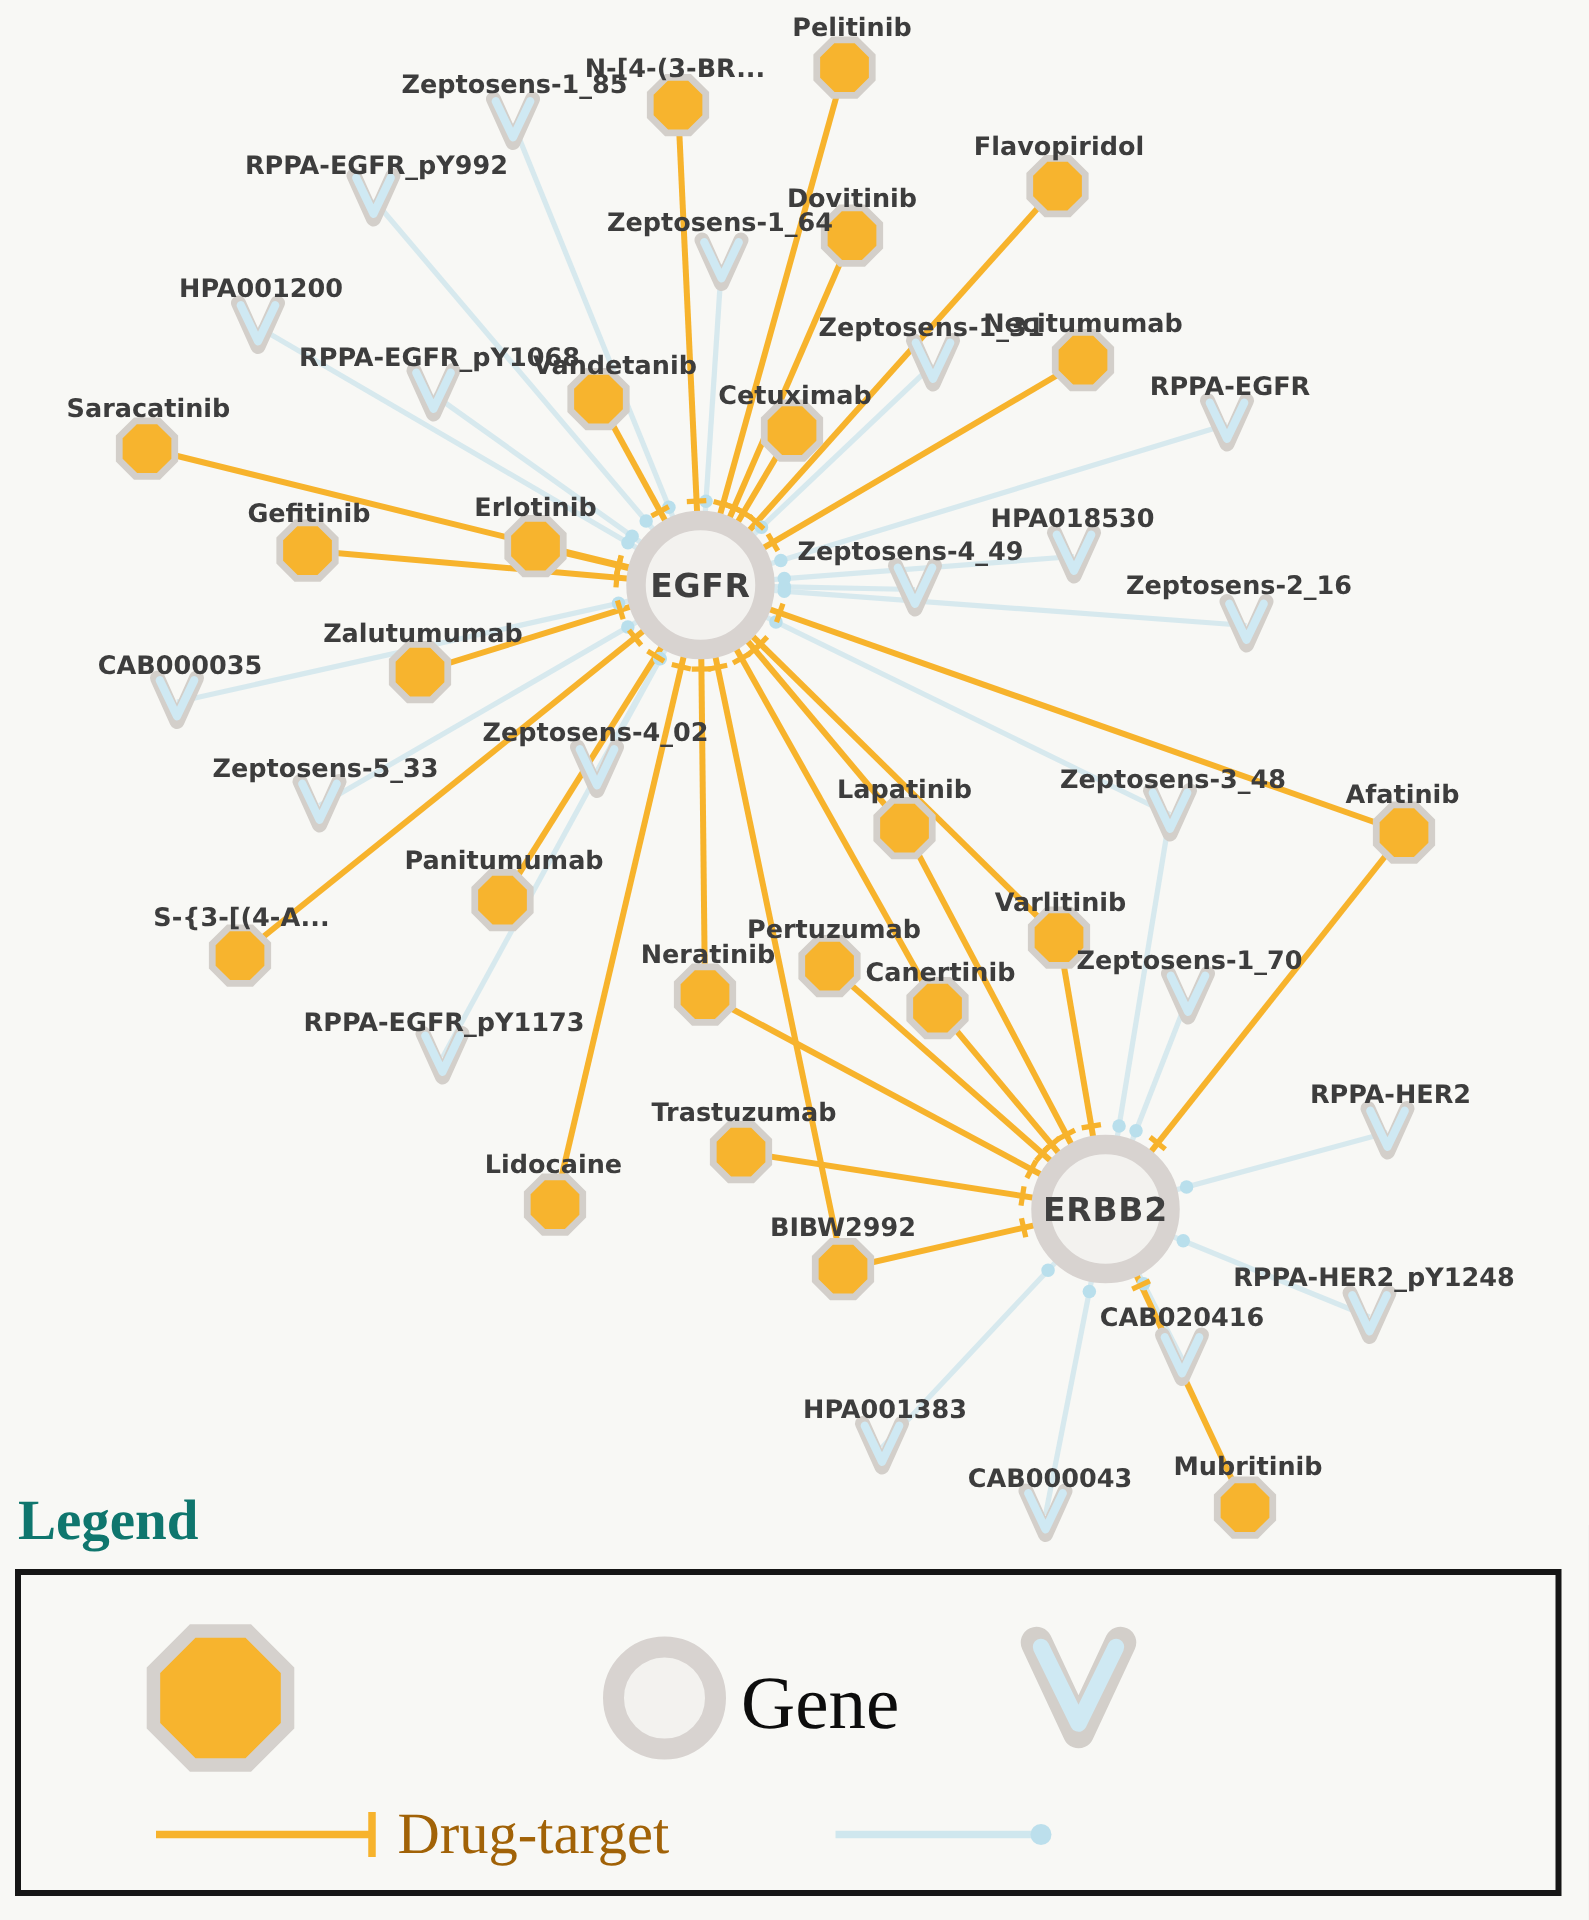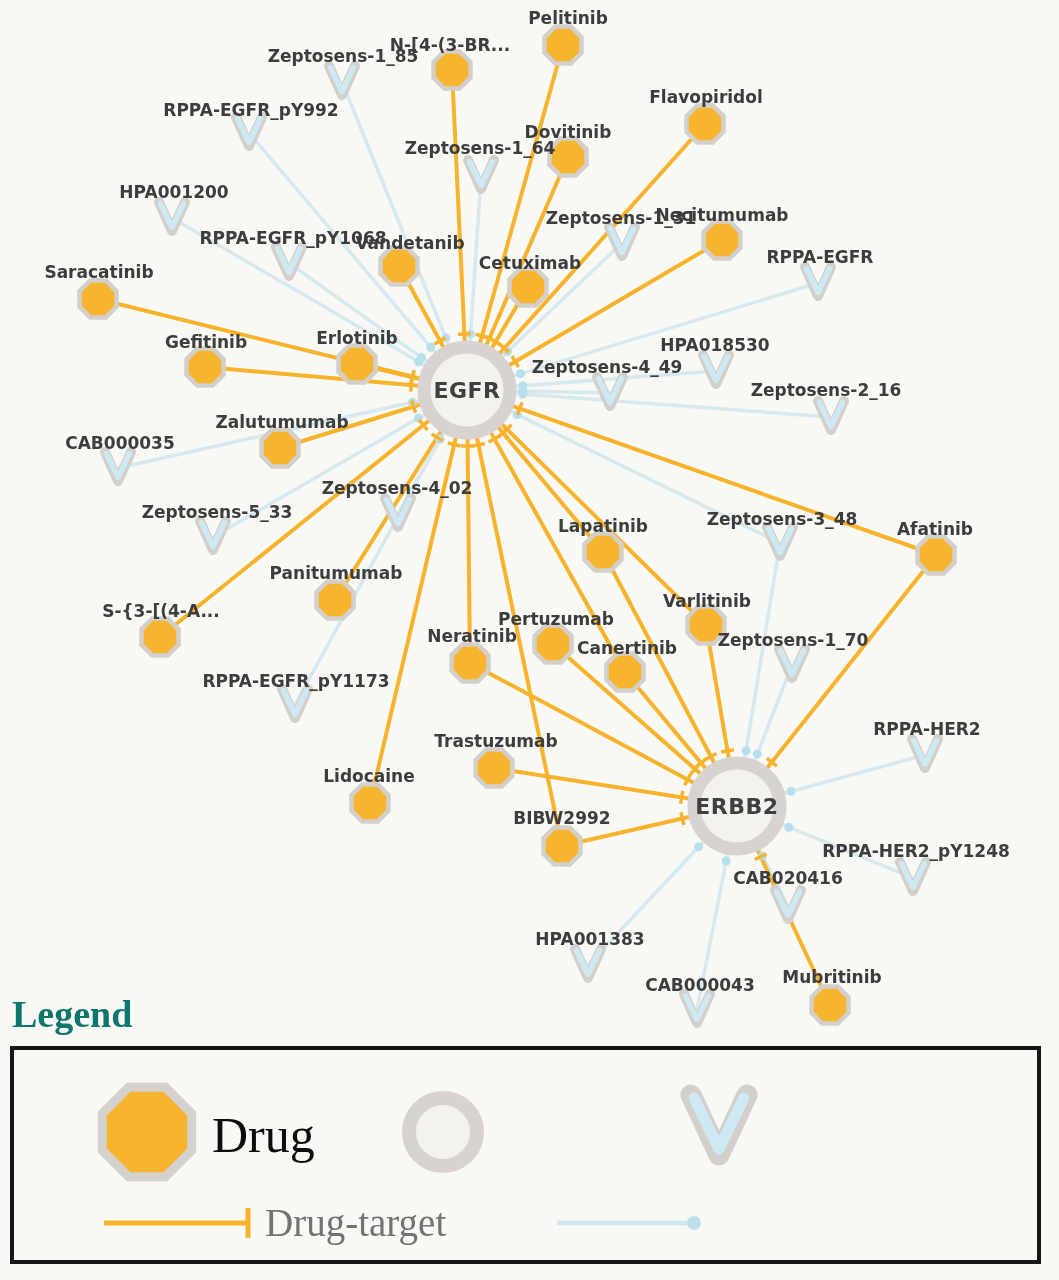--- a/index.html
+++ b/index.html
@@ -5,21 +5,21 @@
   html,body{margin:0;padding:0;}
   body{background:#e9e9e9;font-family:"DejaVu Sans",sans-serif;}
   #stage{position:relative;width:1059px;height:1280px;background:#f8f8f5;overflow:hidden;}
   #net{position:absolute;left:0;top:0;}
   .node-label{font:bold 17px "DejaVu Sans",sans-serif;fill:#3d3d3d;}
   .gene-label{font:bold 22px "DejaVu Sans",sans-serif;fill:#3f3f3f;letter-spacing:.5px;}
   .legend-title{position:absolute;left:12px;top:992px;font:bold 38px "Liberation Serif","DejaVu Serif",serif;color:#0f766e;}
   .legend-box{position:absolute;left:10px;top:1046px;width:1031px;height:218px;border:4px solid #161616;box-sizing:border-box;background:transparent;}
   .legend-icon{position:absolute;}
   .legend-text{position:absolute;font:400 50px "Liberation Serif","DejaVu Serif",serif;color:#0d0d0d;white-space:nowrap;}
-  .legend-edge-text{position:absolute;font:400 39px "Liberation Serif","DejaVu Serif",serif;color:#737373;white-space:nowrap;text-align:center;}
+  .legend-edge-text{position:absolute;font:400 39px "Liberation Serif","DejaVu Serif",serif;color:#a16207;white-space:nowrap;text-align:center;}
 </style>
 </head>
 <body>
 
 <div id="stage">
   <svg id="net" width="1059" height="1280" viewBox="0 0 1059 1280">
       <g>
         <line x1="342" y1="82" x2="467" y2="390" stroke="#d7e9ee" stroke-width="3.5"></line>
         <line x1="249" y1="133" x2="467" y2="390" stroke="#d7e9ee" stroke-width="3.5"></line>
         <line x1="172" y1="218" x2="467" y2="390" stroke="#d7e9ee" stroke-width="3.5"></line>
@@ -286,25 +286,25 @@
       </g>
     </svg>
 
   <div class="legend-title">Legend</div>
 
   <div class="legend-box"></div>
 
   <svg class="legend-icon" style="left:97px;top:1082px" width="100" height="100">
     <polygon points="68.5,5.3 94.7,31.5 94.7,68.5 68.5,94.7 31.5,94.7 5.3,68.5 5.3,31.5 31.5,5.3" fill="#f7b42e" stroke="#d5d1cd" stroke-width="9"></polygon>
   </svg>
-  <div class="legend-text" style="left:212px;top:1106px">Drug</div>
 
   <svg class="legend-icon" style="left:400px;top:1089px" width="86" height="86">
     <circle cx="43" cy="43" r="34" fill="#f3f2ef" stroke="#d8d3d0" stroke-width="14"></circle>
   </svg>
+  <div class="legend-text" style="left:494px;top:1106px">Gene</div>
 
   <svg class="legend-icon" style="left:673px;top:1082px" width="92" height="96">
     <g transform="translate(46,46)">
       <path d="M -28 -33 L 0 27 L 28 -33" fill="none" stroke="#d3cfca" stroke-width="21" stroke-linejoin="round" stroke-linecap="round"></path>
       <path d="M -25 -30 L 0 21 L 25 -30" fill="none" stroke="#cfe9f3" stroke-width="11" stroke-linejoin="round" stroke-linecap="round"></path>
     </g>
   </svg>
 
   <svg class="legend-icon" style="left:100px;top:1203px" width="160" height="40">
     <line x1="4" y1="20" x2="146" y2="20" stroke="#f7b32c" stroke-width="5"></line>

